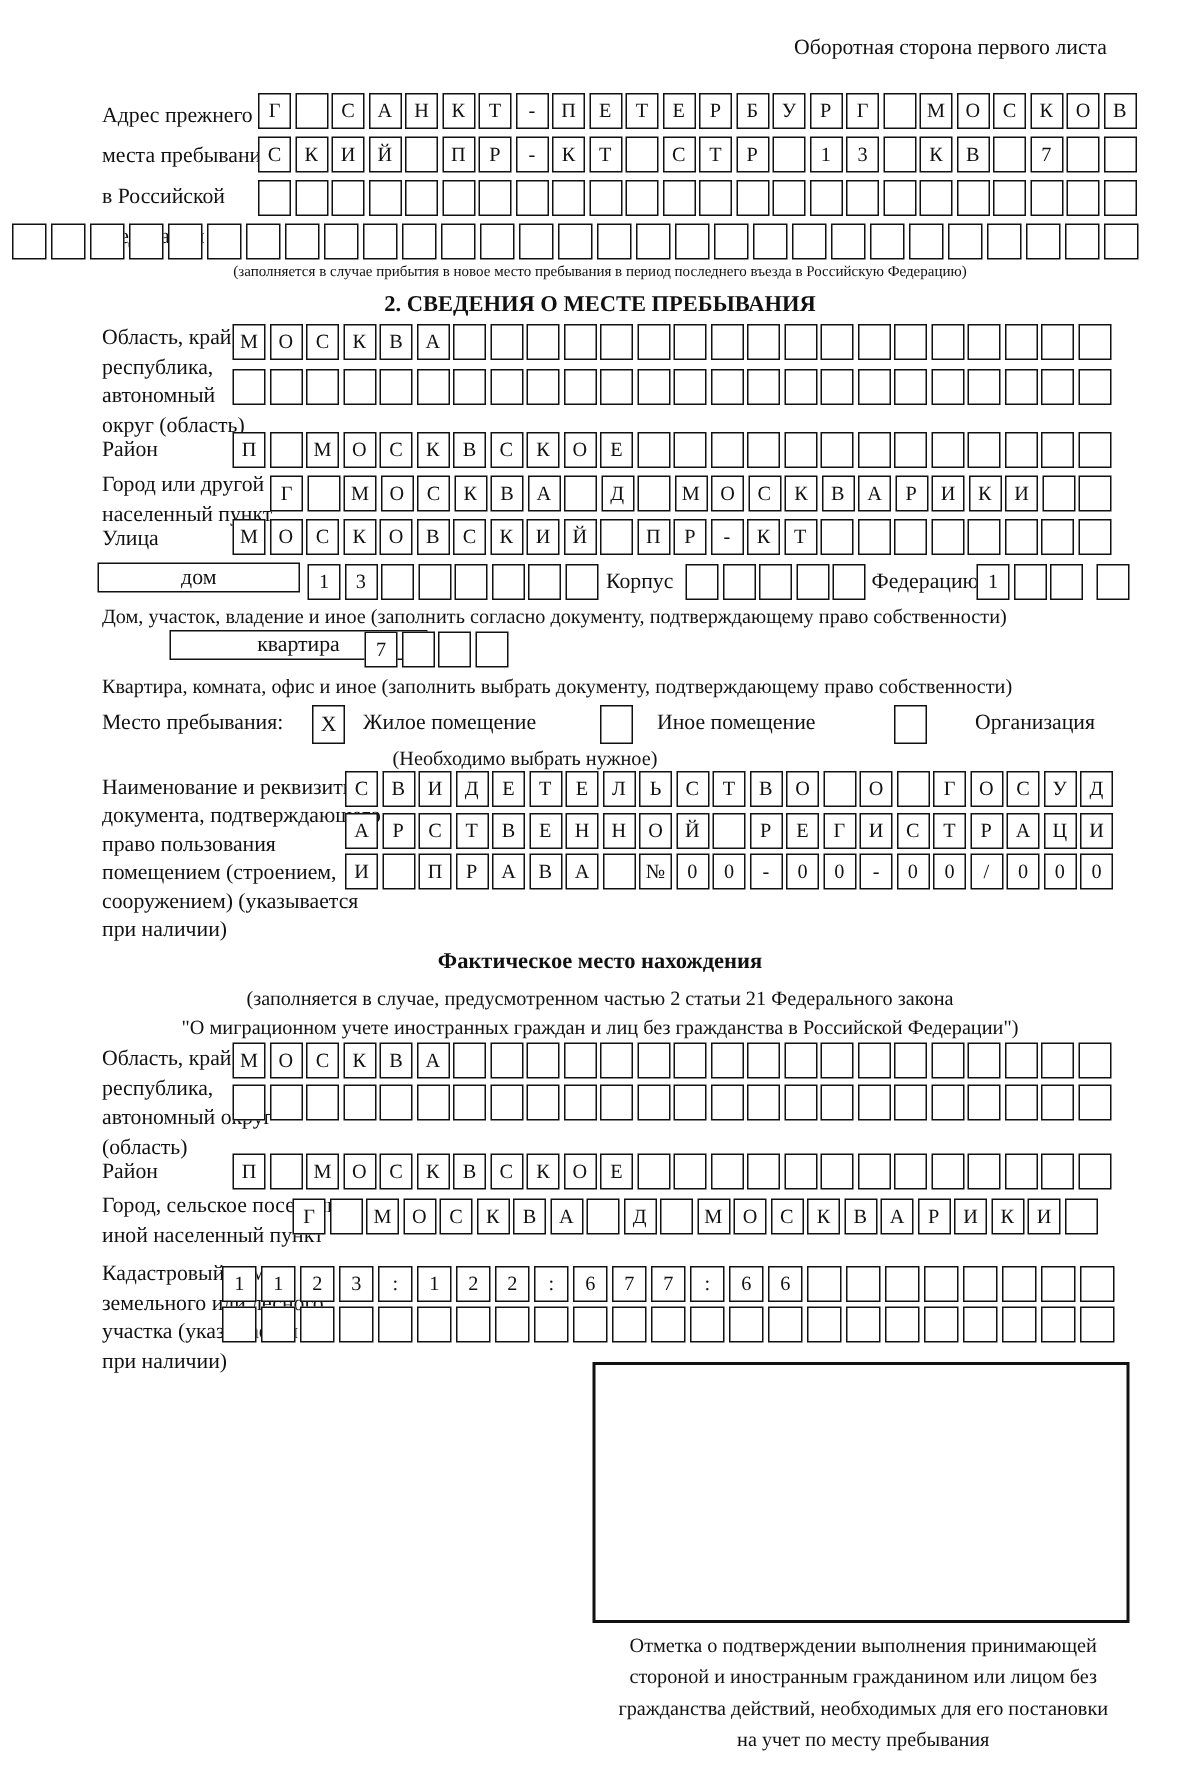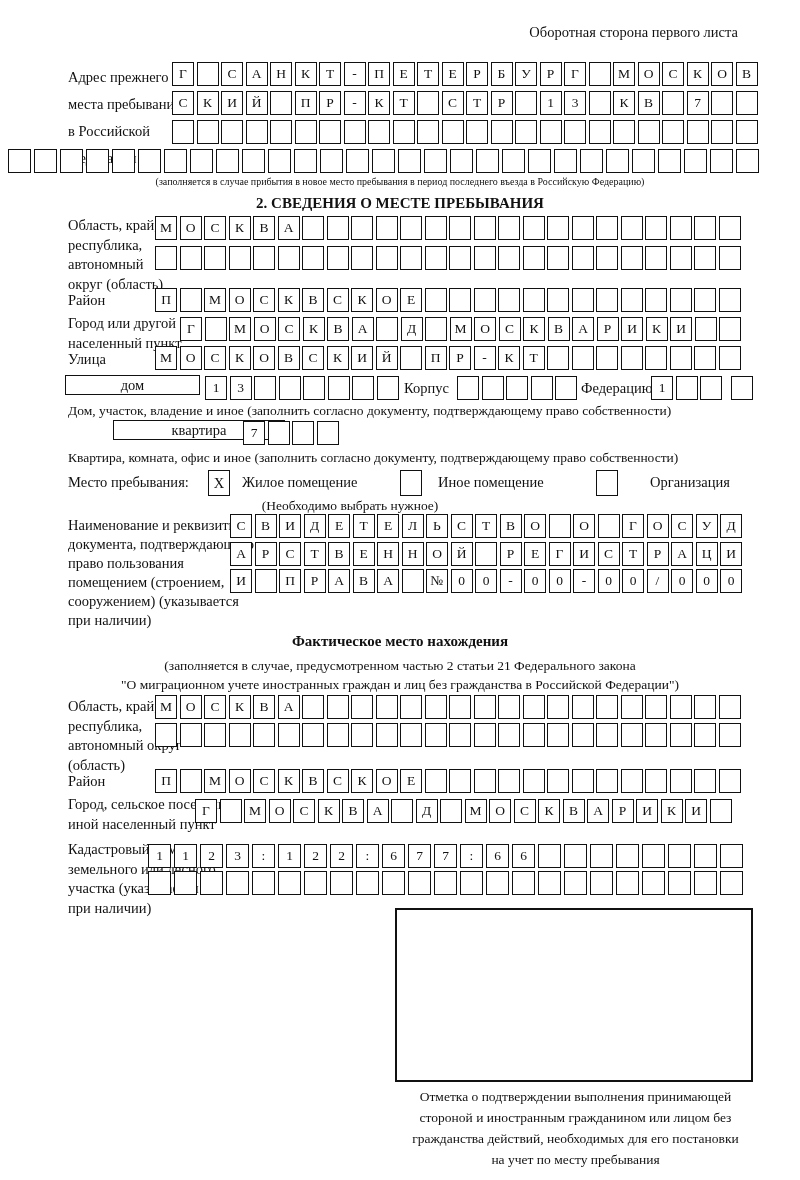--- a/index.html
+++ b/index.html
@@ -326,21 +326,21 @@
 
   <div class="widebox" style="left:65px; top:420px; width:172px;margin-left:48px;">
     <span>квартира</span>
   </div>
   <div class="row" style="left:243px; top:421px;">
       <div class="bx">7</div>
       <div class="bx"></div>
       <div class="bx"></div>
       <div class="bx"></div>
     </div>
-  <div class="txt note2" style="left:68px; top:450px;">Квартира, комната, офис и иное (заполнить согласно документу, подтверждающему право собственности)</div>
+  <div class="txt note2" style="left:68px; top:450px;">Квартира, комната, офис и иное (заполнить выбрать документу, подтверждающему право собственности)</div>
 
   <div class="txt" style="left:68px; top:474px;">Место пребывания:</div>
   <div class="chk" style="left:208px; top:470px;">X</div>
   <div class="txt" style="left:242px; top:474px;text-align:right;">Жилое помещение</div>
   <div class="chk" style="left:400px; top:470px;"></div>
   <div class="txt" style="left:438px; top:474px;">Иное помещение</div>
   <div class="chk" style="left:596px; top:470px;"></div>
   <div class="txt" style="left:650px; top:474px;">Организация</div>
   <div class="caption note2" style="left:140px; top:498px; width:420px; line-height:16px;">(Необходимо выбрать нужное)</div>
 

